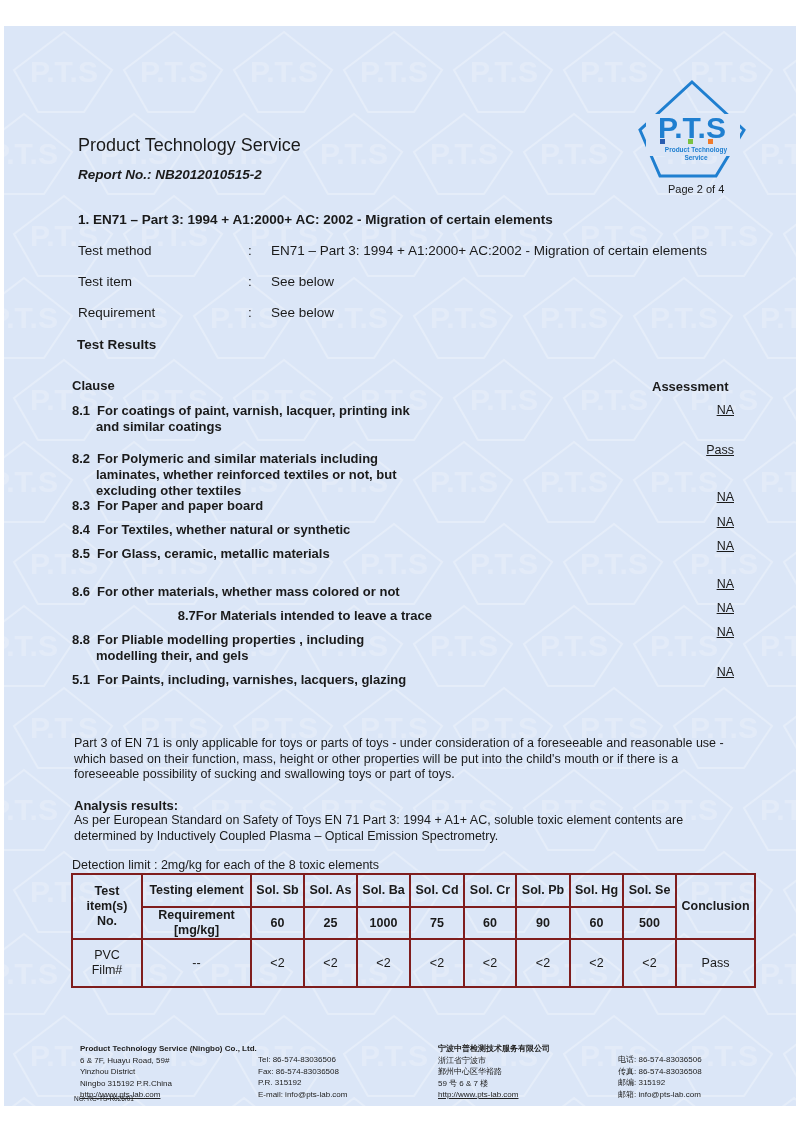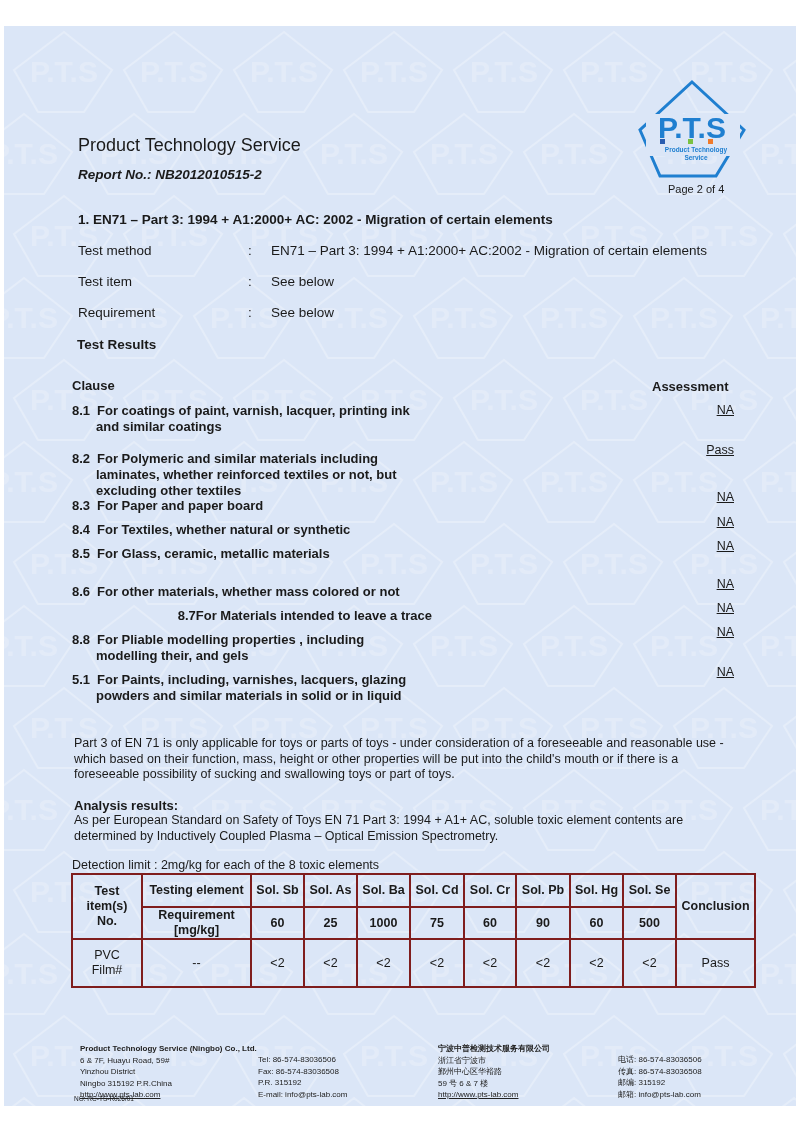--- a/index.html
+++ b/index.html
@@ -576,21 +576,20 @@
       <div><span class="num">8.7</span><span class="txt">For Materials intended to leave a trace</span></div>
     </div>
     <div class="abs assess" style="top: 601px;">NA</div>
     <div class="abs clause" style="top: 632px;">
       <div><span class="num">8.8</span><span class="txt">For Pliable modelling properties , including</span></div>
       <div class="wrap">modelling their, and gels</div>
     </div>
     <div class="abs assess" style="top: 625px;">NA</div>
     <div class="abs clause" style="top: 672px;">
       <div><span class="num">5.1</span><span class="txt">For Paints, including, varnishes, lacquers, glazing</span></div>
-      <div class="wrap">powders and similar materials in solid or in  liquid</div>
     </div>
     <div class="abs assess" style="top: 665px;">NA</div>
   </div>
 
 <div class="abs para" style="top:736px">Part 3 of EN 71 is only applicable for toys or parts of toys - under consideration of a foreseeable and reasonable use - which based on their function, mass, height or other properties will be put into the child's mouth or if there is a foreseeable possibility of sucking and swallowing toys or part of toys.</div>
 <div class="abs para b" style="top:798px;font-size:13px">Analysis results:</div>
 <div class="abs para" style="top:813px">As per European Standard on Safety of Toys EN 71 Part 3: 1994 + A1+ AC, soluble toxic element contents are determined by Inductively Coupled Plasma – Optical Emission Spectrometry.</div>
 <div class="abs para" style="top:858px;left:72px">Detection limit : 2mg/kg  for each of the 8 toxic elements</div>
 
 <div class="abs table-wrap">

